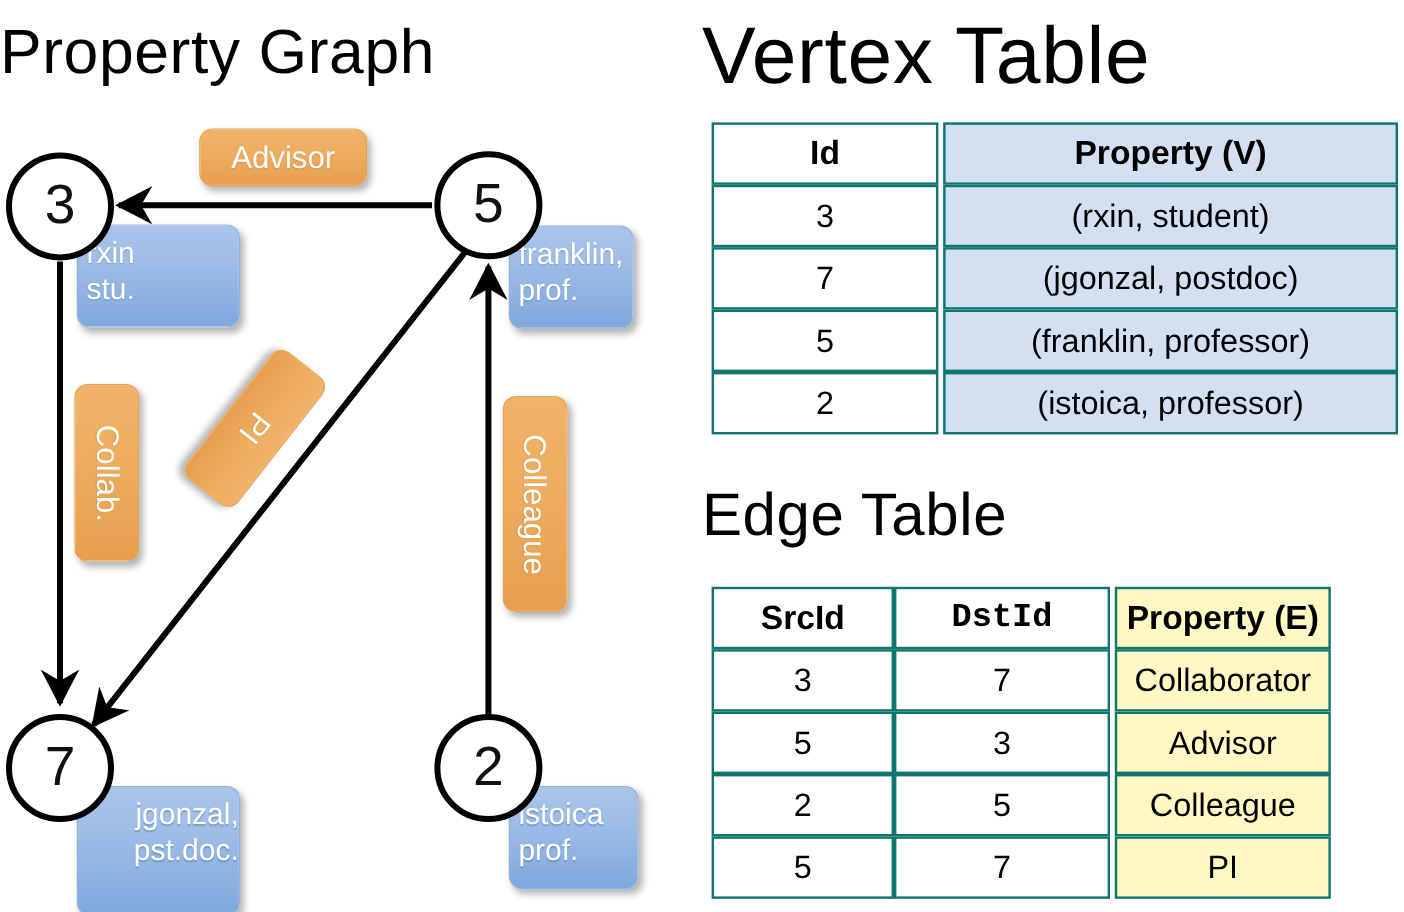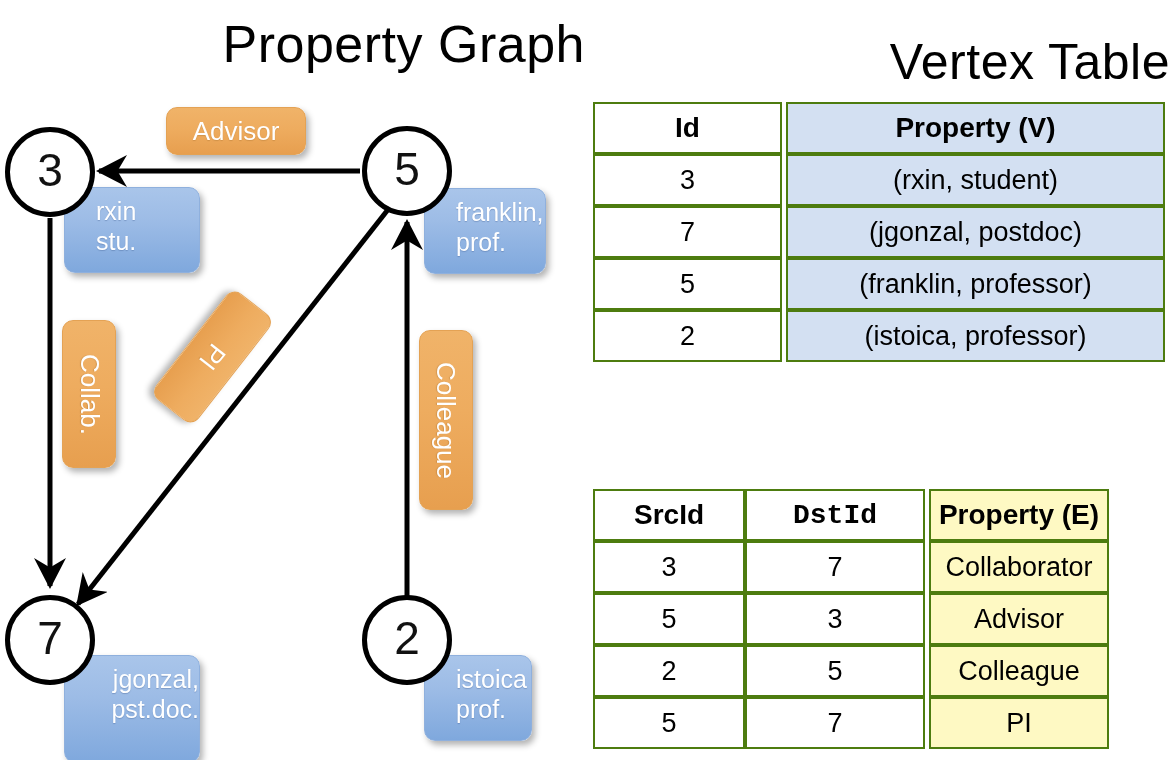--- a/index.html
+++ b/index.html
@@ -5,26 +5,26 @@
   html,body{margin:0;padding:0;}
   body{
     width:1170px;height:760px;background:#ffffff;
     font-family:"Liberation Sans", sans-serif;
     overflow:hidden;position:relative;
   }
   #root{position:absolute;left:0;top:0;width:1170px;height:760px;}
 
   
   .title{
-    position:absolute;text-align:right;
+    position:absolute;text-align:left;
     font-family:"Liberation Sans", sans-serif;
     font-weight:300;color:#000;white-space:nowrap;
   }
   .ttl-pg{left:0;top:14px;width:585px;font-size:52px;letter-spacing:.5px;}
-  .ttl-vt{left:585px;top:8px;width:585px;font-size:50px;letter-spacing:.5px;margin-top:25px;}
+  .ttl-vt{left:585px;top:8px;width:585px;font-size:67px;letter-spacing:.5px;}
   .ttl-et{left:585px;top:400px;width:585px;font-size:50px;letter-spacing:.5px;}
 
   
   #graph{position:absolute;left:0;top:0;width:585px;height:760px;}
   #edges{position:absolute;left:0;top:0;width:585px;height:760px;}
 
   .node{
     position:absolute;width:90px;height:90px;border-radius:50%;
     background:#fff;border:5px solid #000;box-sizing:border-box;
     display:flex;align-items:center;justify-content:center;
@@ -32,21 +32,21 @@
     font-family:"Liberation Sans", sans-serif;
   }
   .node span{transform:translateY(-2px);}
 
   .vbox{
     position:absolute;border-radius:11px;box-sizing:border-box;
     background:linear-gradient(180deg,#a9c5ea 0%,#9dbce6 38%,#7fa8dd 100%);
     border:1px solid #8fb0dd;
     box-shadow:3px 4px 6px rgba(0,0,0,.30);
     color:#ffffff;font-size:25px;line-height:1.18;
-    padding:9px 0 0 31px;font-weight:400;
+    padding:9px 0 0 7px;font-weight:400;
     font-family:"Liberation Sans", sans-serif;
     text-shadow:0 1px 1px rgba(60,90,140,.35);
   }
 
   .ebox{
     position:absolute;border-radius:11px;box-sizing:border-box;
     background:linear-gradient(180deg,#f0b369 0%,#eeac5f 45%,#e79f4f 100%);
     border:1px solid #e4a254;
     box-shadow:3px 4px 6px rgba(0,0,0,.30);
     color:#ffffff;font-size:26px;font-weight:400;
@@ -54,38 +54,39 @@
     font-family:"Liberation Sans", sans-serif;
     text-shadow:0 1px 1px rgba(150,100,40,.30);
   }
   .ebox .vtxt{white-space:nowrap;}
   .rot90 .vtxt{transform:rotate(90deg);}
   .rot-diag{transform:rotate(128deg);}
 
   
   .tbl{position:absolute;border-collapse:separate;border-spacing:0;}
   .tbl td{
-    border:2px solid #4d7c0f;
+    border:2px solid #0f766e;
     font-family:"Liberation Sans", sans-serif;
     font-weight:300;font-size:27px;color:#000;
     text-align:center;vertical-align:middle;
     padding:0;height:48px;
   }
   .tbl td.hd{font-weight:bold;font-size:28px;}
   .gapcol{border:none !important;width:4px;padding:0;height:auto;}
   .blue{background:#d3e0f2;}
   .peach{background:#fef9c3;}
 </style>
 </head>
 <body>
 
 <div id="root">
 
   <div class="title ttl-pg">Property Graph</div>
   <div class="title ttl-vt">Vertex Table</div>
+  <div class="title ttl-et">Edge Table</div>
 
   <div id="graph">
 
     <svg id="edges" viewBox="0 0 585 760">
       <defs>
         <marker id="ah" markerWidth="7" markerHeight="7" refX="5.6" refY="3.2" orient="auto" markerUnits="strokeWidth">
           <path d="M0,0 L6.2,3.2 L0,6.4 L1.9,3.2 Z" fill="#000"></path>
         </marker>
       </defs>
 
@@ -103,21 +104,21 @@
 
       <g>
         <line x1="407" y1="596" x2="407" y2="222" stroke="#000" stroke-width="5" marker-end="url(#ah)"></line>
       </g>
     </svg>
 
     <div class="vbox" style="left:64px;top:187px;width:136px;height:86px;">
       <div>rxin</div>
       <div>stu.</div>
     </div>
-    <div class="vbox" style="left:424px;top:188px;width:122px;height:86px;">
+    <div class="vbox" style="left:424px;top:188px;width:104px;height:86px;">
       <div>franklin,</div>
       <div>prof.</div>
     </div>
     <div class="vbox" style="left:64px;top:655px;width:136px;height:108px;text-align:right;">
       <div>jgonzal,</div>
       <div>pst.doc.</div>
     </div>
     <div class="vbox" style="left:424px;top:655px;width:108px;height:86px;">
       <div>istoica</div>
       <div>prof.</div>

